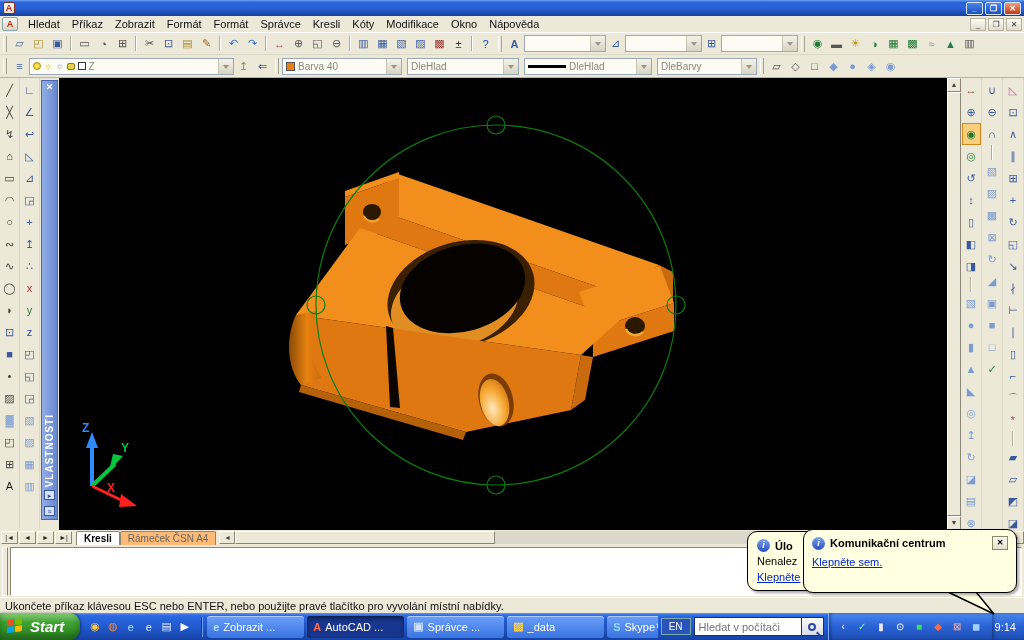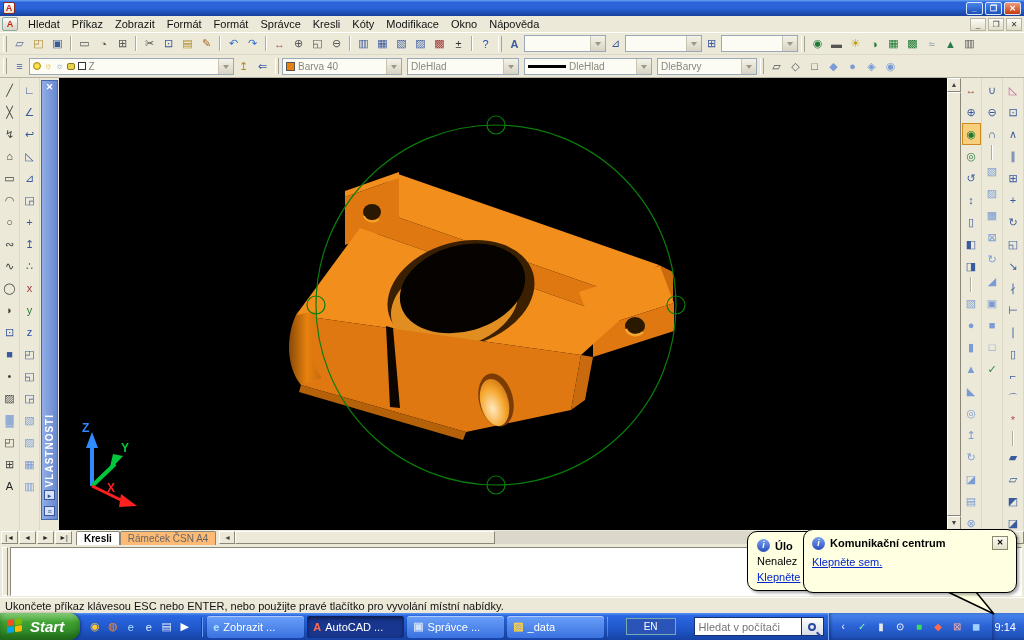--- a/index.html
+++ b/index.html
@@ -75,21 +75,21 @@
 .startflag{width:17px;height:15px;display:grid;grid-template-columns:7px 7px;grid-template-rows:6px 6px;gap:1px;transform:skewY(-8deg)}
 .startflag span{border-radius:1px}
 .fr{background:#f25022}.fg{background:#7fba00}.fb{background:#00a4ef}.fy{background:#ffb900}
 .ql{display:flex;align-items:center;gap:3px;padding:0 7px;flex:none}
 .ql .tbico{width:15px;height:16px;font-size:11px}
 .tdiv{width:2px;height:20px;border-left:1px solid #1a3c8e;border-right:1px solid #6a9af4;margin:0 2px;flex:none}
 .taskbtns{display:flex;gap:3px;flex:1;padding:0 2px;overflow:hidden}
 .taskbtn{width:97px;height:22px;background:linear-gradient(#6aa0f8,#3a72e0);border-radius:3px;color:#fff;font-size:11px;display:flex;align-items:center;gap:4px;padding:0 6px;box-shadow:inset 0 1px 0 rgba(255,255,255,.45),0 1px 2px rgba(0,0,0,.3);flex:none;white-space:nowrap;overflow:hidden}
 .taskbtn.active{background:#18368e;box-shadow:inset 0 2px 4px rgba(0,0,0,.55)}
 .ticon{font-weight:bold;font-style:normal;flex:none}
-.tlang{color:#fff;font-size:10px;padding:2px 17px;background:#2a54b8;border:1px solid #7aa;flex:none;margin:0 18px}
+.tlang{color:#fff;font-size:10px;padding:2px 7px;background:#2a54b8;border:1px solid #7aa;flex:none;margin:0 3px}
 .tsearch{display:flex;height:19px;flex:none;margin-right:4px}
 .tsearch input{width:108px;font-size:11px;border:1px solid #16306e;padding:0 4px;color:#333;font-family:"Liberation Sans",sans-serif}
 .tmag{width:22px;background:linear-gradient(#fdfdf8,#d8dce8);border:1px solid #16306e;border-left:none;display:flex;align-items:center;justify-content:center}
 .mag{width:8px;height:8px;border:2px solid #2a4a9e;border-radius:50%;position:relative}
 .mag::after{content:"";position:absolute;width:5px;height:2px;background:#2a4a9e;transform:rotate(45deg);left:6px;top:8px}
 .tray{display:flex;align-items:center;gap:4px;background:linear-gradient(#4a88ee 0%,#2a62d6 50%,#1c4cb0 100%);height:27px;padding:0 8px 0 7px;border-left:1px solid #7aaaf8;box-shadow:inset 2px 0 3px rgba(0,0,30,.3);flex:none}
 .tray .tbico{width:15px;height:16px;font-size:10px}
 .clock{color:#fff;font-size:11px;margin-left:3px}
 
 .balloon{position:absolute;background:#FFFFE1;border:1px solid #000;border-radius:10px;font-size:11px;color:#000;z-index:40}

